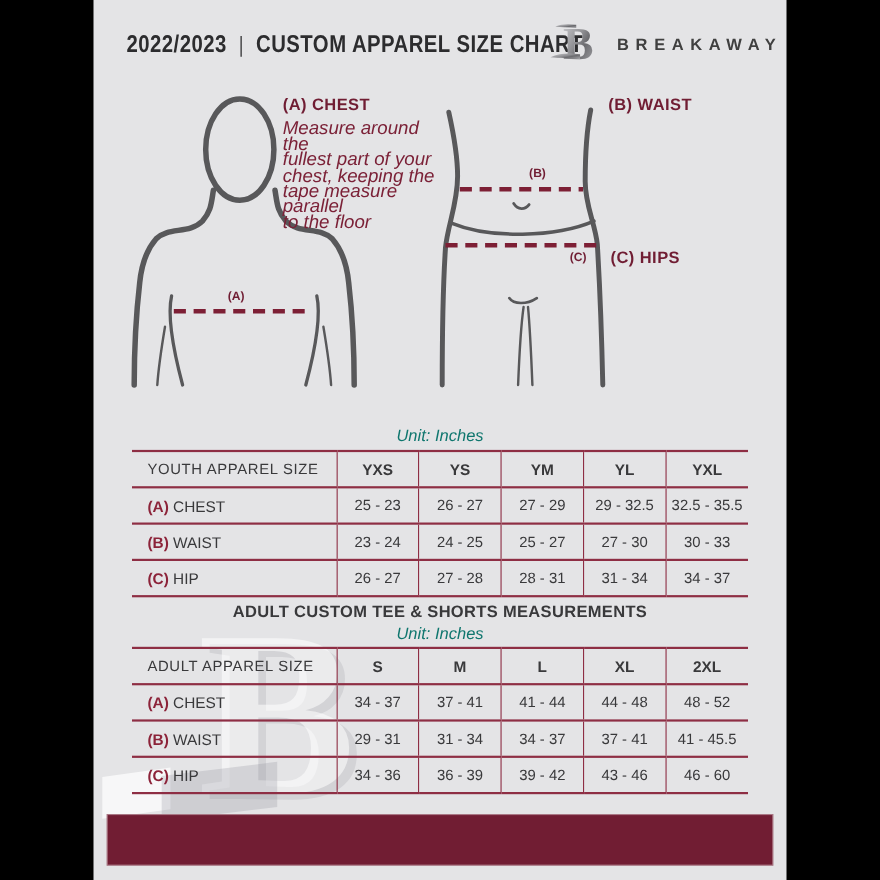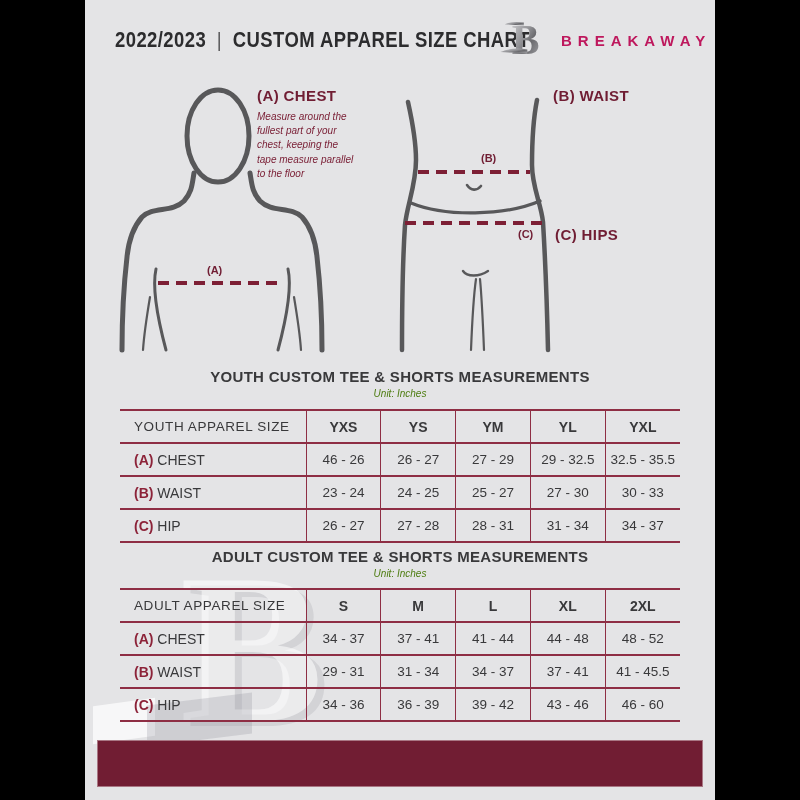--- a/index.html
+++ b/index.html
@@ -14,43 +14,43 @@
   
   .hdr-title{
     position:absolute;left:30px;top:27px;white-space:nowrap;
     font-weight:bold;font-size:22px;color:#2c2c2e;letter-spacing:.5px;
     transform:scaleX(.84);transform-origin:left center;
   }
   .hdr-sep{font-weight:400;color:#4a4a4c;padding:0 13px;font-size:20px;}
   .logo{position:absolute;left:412px;top:13px;width:52px;height:52px;}
   .brand{
     position:absolute;left:476px;top:32px;font-size:15px;font-weight:bold;
-    letter-spacing:6px;color:#be185d;white-space:nowrap;
+    letter-spacing:6px;color:#404040;white-space:nowrap;
   }
   
   .fig{position:absolute;}
   .guide-h{
     position:absolute;font-size:15px;font-weight:bold;color:#701d33;
     letter-spacing:.4px;white-space:nowrap;
   }
   .guide-p{
-    position:absolute;font-size:10px;line-height:14.2px;font-style:italic;
+    position:absolute;font-size:17px;line-height:14.2px;font-style:italic;
     color:#7b2137;white-space:pre-line;font-weight:500;
   }
   .marker{
     position:absolute;font-size:11px;font-weight:bold;color:#701d33;
   }
   
   .tbl-title{
     position:absolute;left:0;width:100%;text-align:center;
     font-size:15px;font-weight:bold;color:#39393b;letter-spacing:.3px;
   }
   .tbl-unit{
     position:absolute;left:0;width:100%;text-align:center;
-    font-size:10px;font-style:italic;color:#4d7c0f;
+    font-size:15px;font-style:italic;color:#0f766e;
   }
   
   table.size-table{
     position:absolute;left:35px;width:560px;border-collapse:collapse;
     table-layout:fixed;color:#39393b;
   }
   .size-table th,.size-table td{
     border-top:2px solid #8e2e44;border-bottom:2px solid #8e2e44;
     padding:0;text-align:center;font-size:13.5px;height:31px;
     background:transparent;
@@ -152,21 +152,20 @@
   <div class="guide-p" style="left:172px;top:110px;width:140px">Measure around the
 fullest part of your
 chest, keeping the
 tape measure parallel
 to the floor</div>
 
   <div class="guide-h" style="left:468px;top:87px">(B) WAIST</div>
 
   <div class="guide-h" style="left:470px;top:226px">(C) HIPS</div>
 
-  <div class="tbl-title" style="top:368px">YOUTH CUSTOM TEE &amp; SHORTS MEASUREMENTS</div>
   <div class="tbl-unit" style="top:388px">Unit: Inches</div>
 
   <table class="size-table" style="top:409px">
     <colgroup>
         <col style="width:186px">
         <col>
         <col>
         <col>
         <col>
         <col>
@@ -177,21 +176,21 @@
         <th>YXS</th>
         <th>YS</th>
         <th>YM</th>
         <th>YL</th>
         <th>YXL</th>
       </tr>
     </thead>
     <tbody>
       <tr>
         <td class="label-col"><span class="row-prefix">(A)</span> <span>CHEST</span></td>
-        <td>46 - 26</td>
+        <td>25 - 23</td>
         <td>26 - 27</td>
         <td>27 - 29</td>
         <td>29 - 32.5</td>
         <td>32.5 - 35.5</td>
       </tr>
       <tr>
         <td class="label-col"><span class="row-prefix">(B)</span> <span>WAIST</span></td>
         <td>23 - 24</td>
         <td>24 - 25</td>
         <td>25 - 27</td>

